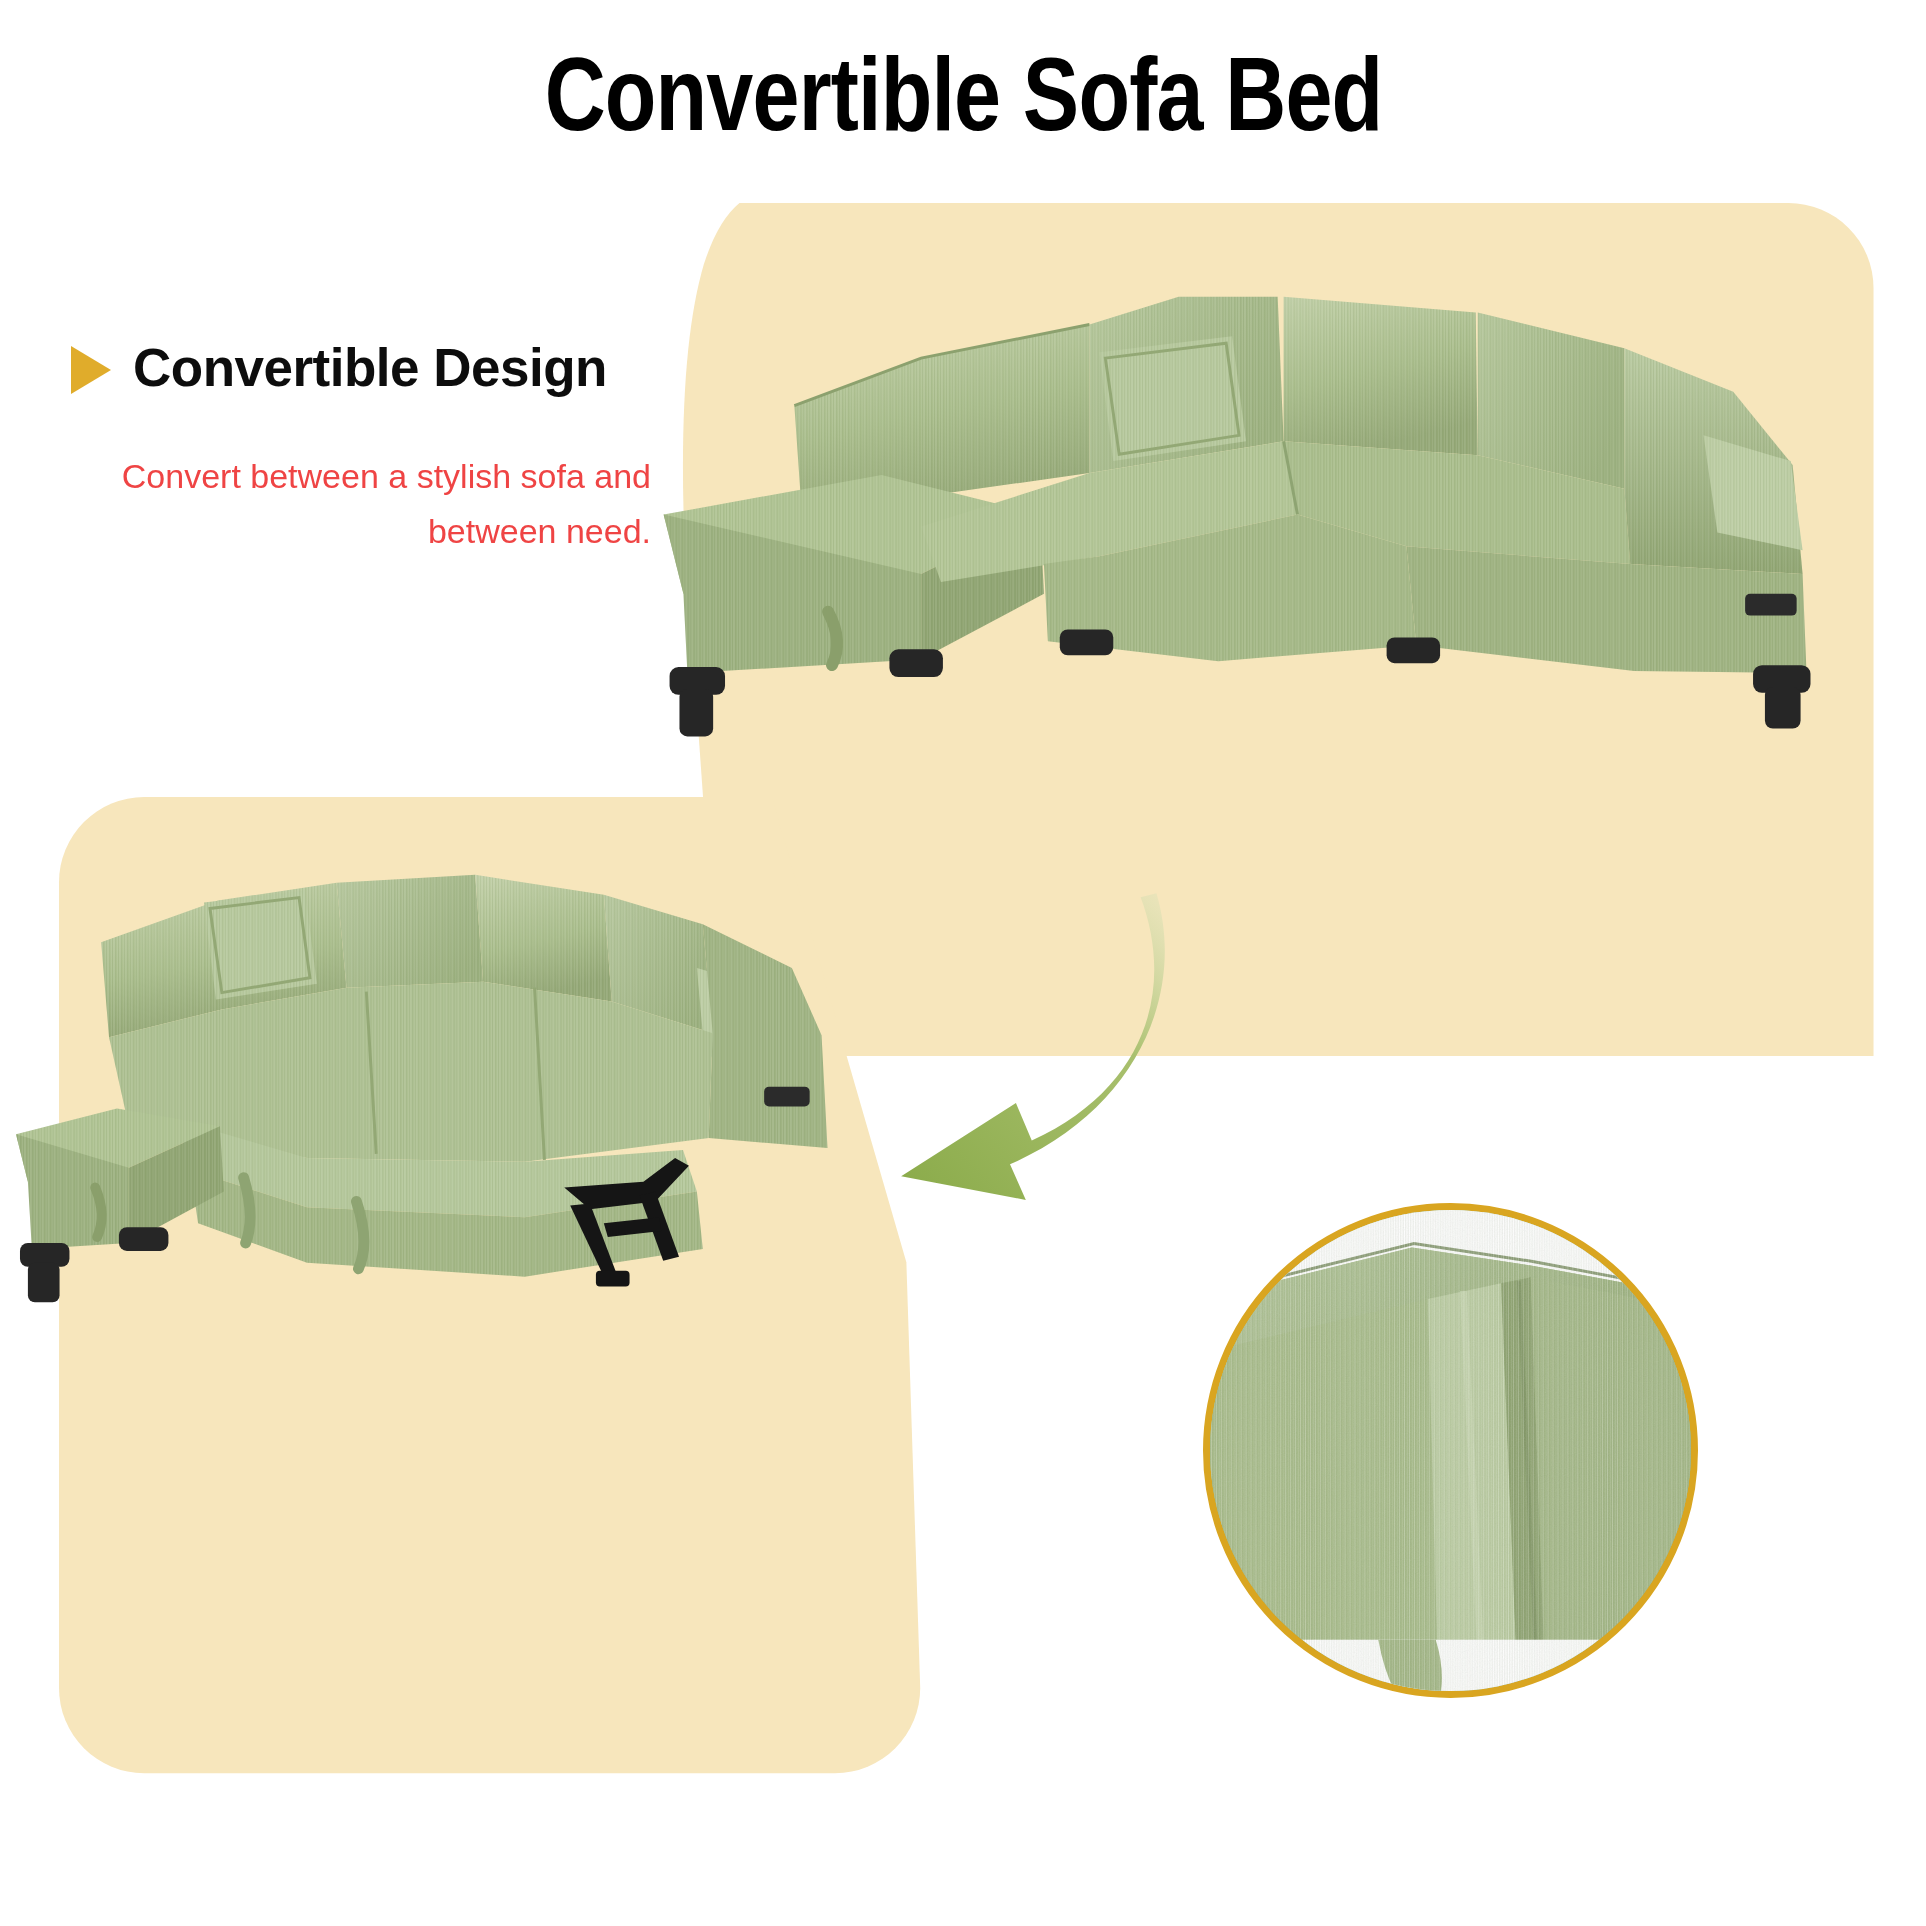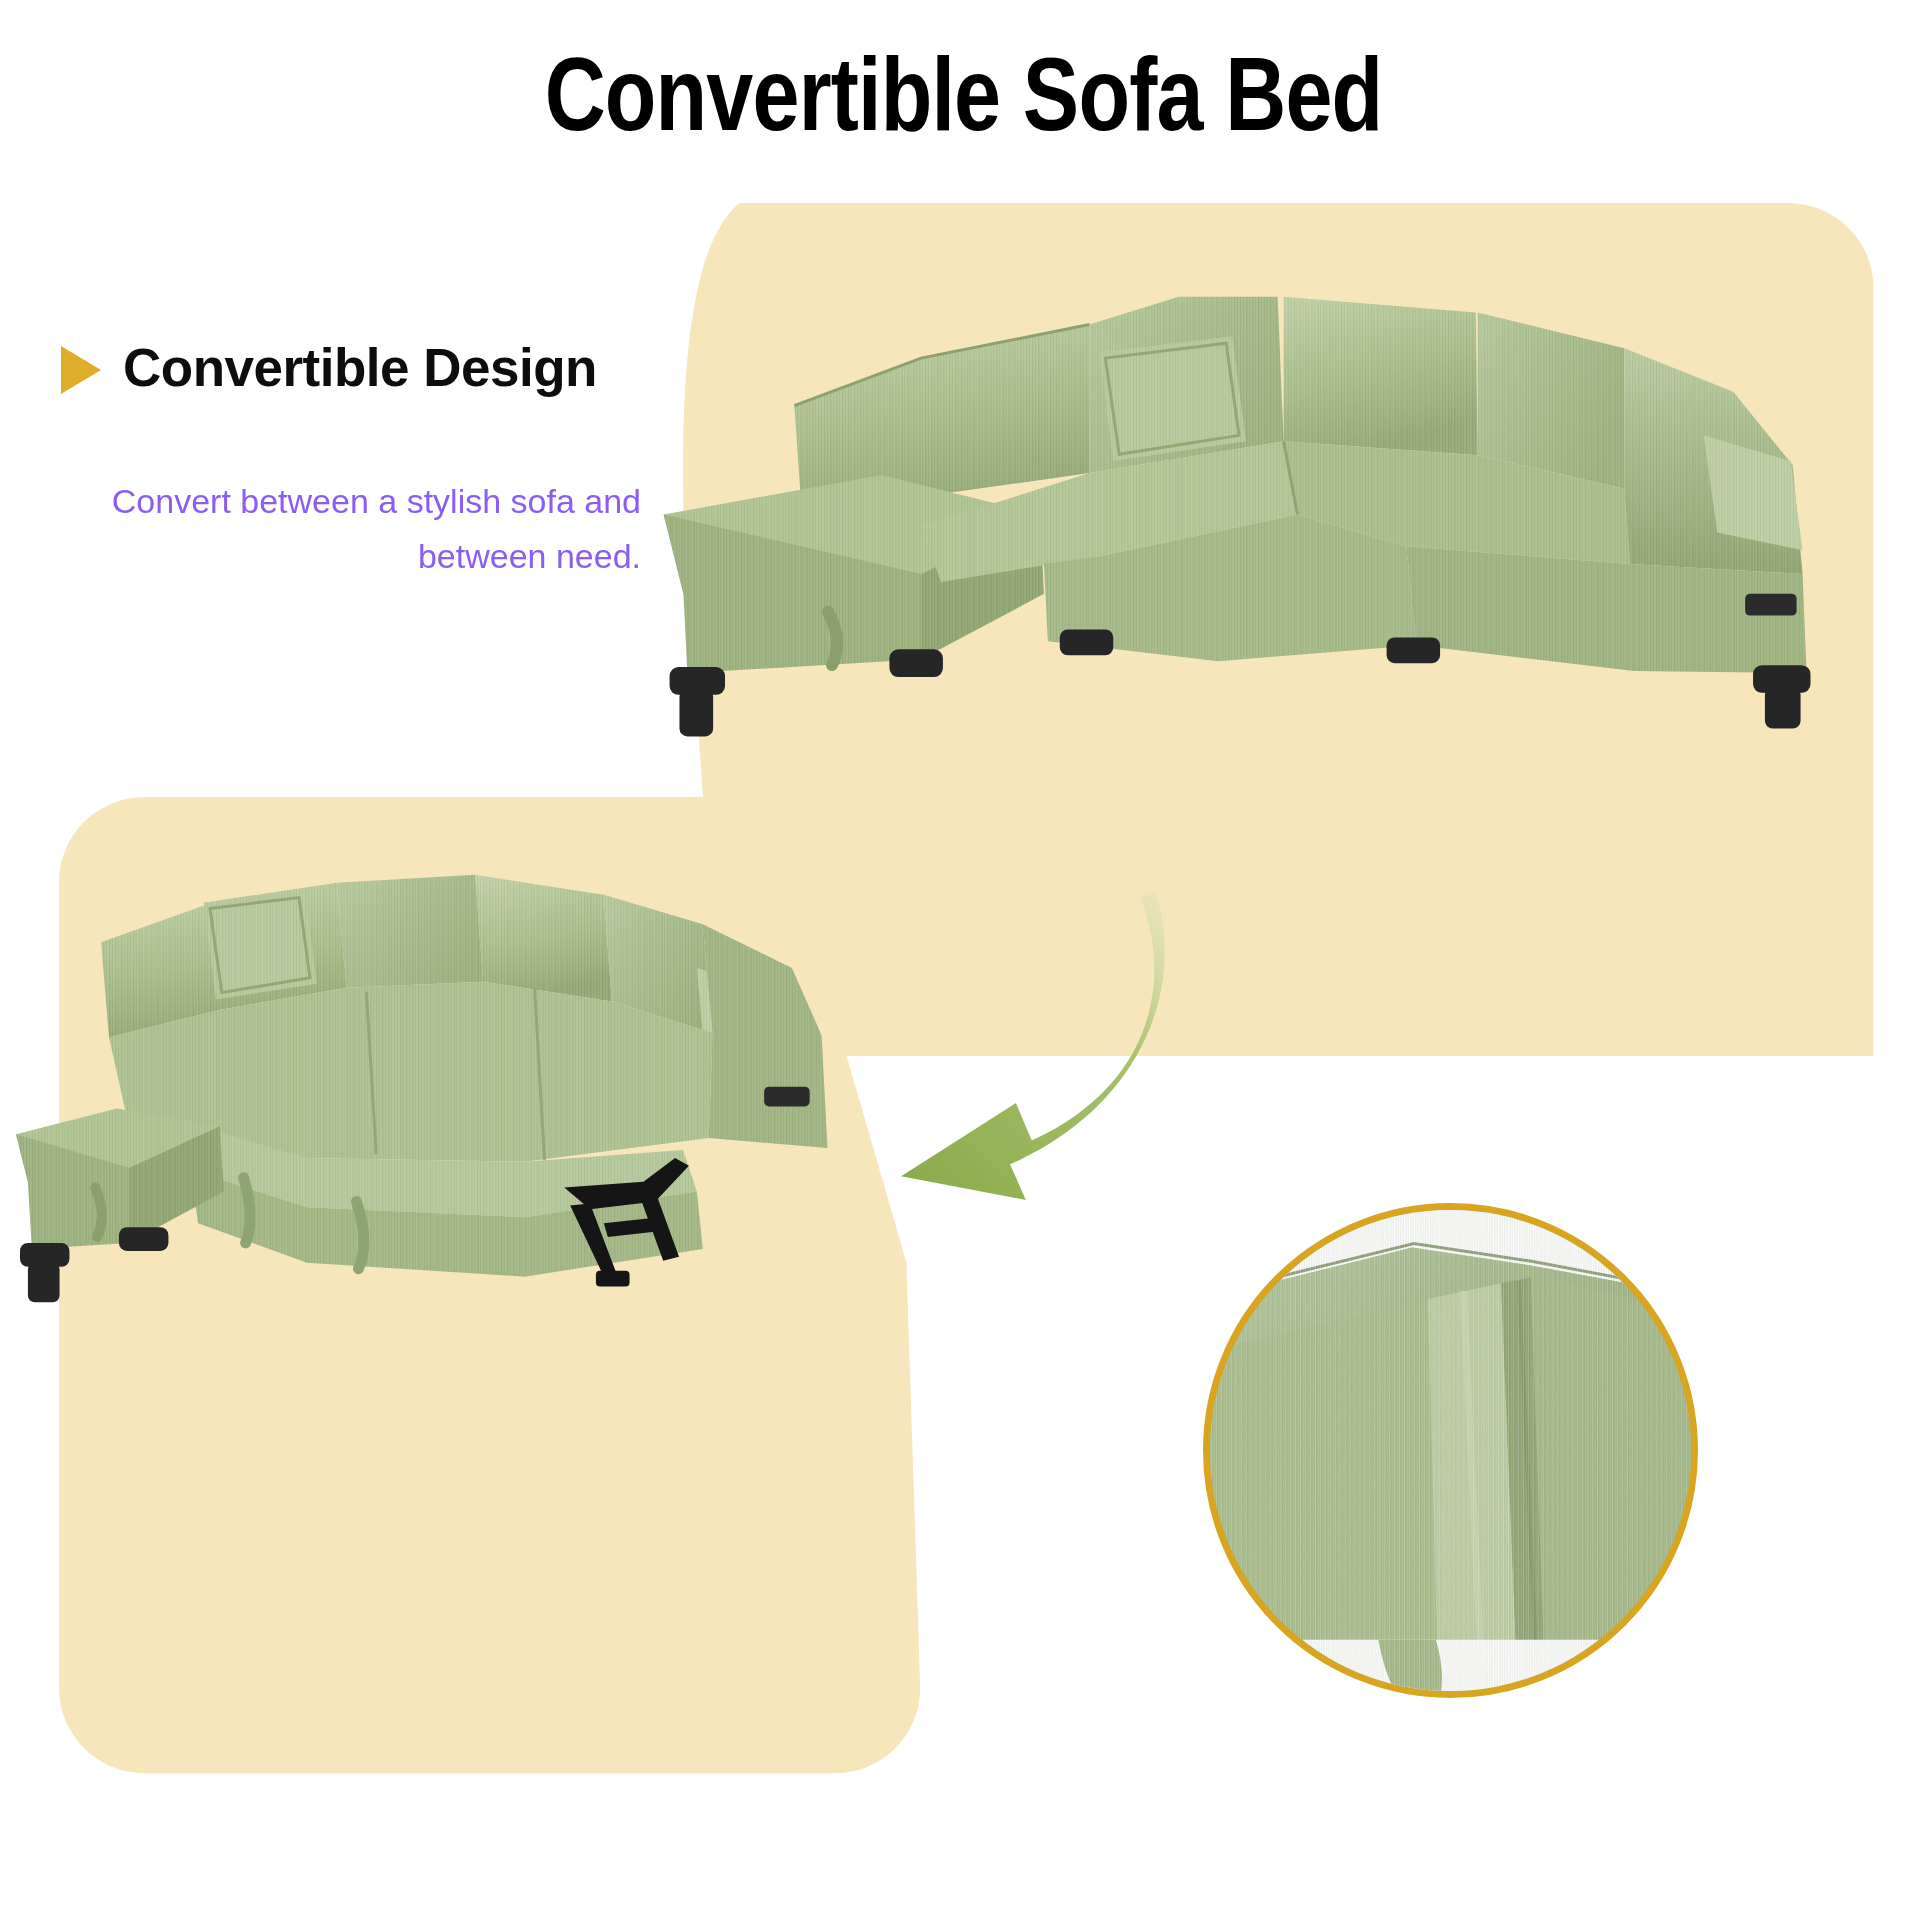--- a/index.html
+++ b/index.html
@@ -22,43 +22,43 @@
     font-weight:bold;
     font-size:103px;
     letter-spacing:-1px;
     color:#000000;
     transform:scaleX(0.82);
     transform-origin:50% 50%;
     white-space:nowrap;
   }
 
   
-  .feature { position:absolute; left:61px; top:337px; width:594px; }
+  .feature { position:absolute; left:71px; top:337px; width:594px; }
   .feature-head { display:flex; align-items:center; gap:22px; }
   .bullet-tri {
     width:0; height:0;
     border-left:40px solid #E0AC2B;
     border-top:24px solid transparent;
     border-bottom:24px solid transparent;
     flex:0 0 auto;
     margin-top:4px;
   }
   .feature-title {
     font-size:53px;
     font-weight:bold;
     color:#0d0d0d;
     letter-spacing:-0.5px;
     white-space:nowrap;
   }
   .feature-body {
-    margin-top:76px;
+    margin-top:51px;
     text-align:right;
     font-size:34px;
     line-height:1.62;
-    color:#8b5cf6;
+    color:#ef4444;
     padding-right:14px;
   }
   .feature-body div { white-space:nowrap; }
   .panel-top-shape {
     position:absolute;
     left:644px; top:203px;
     width:1230px; height:853px;
   }
 
   .panel-bottom-shape {

